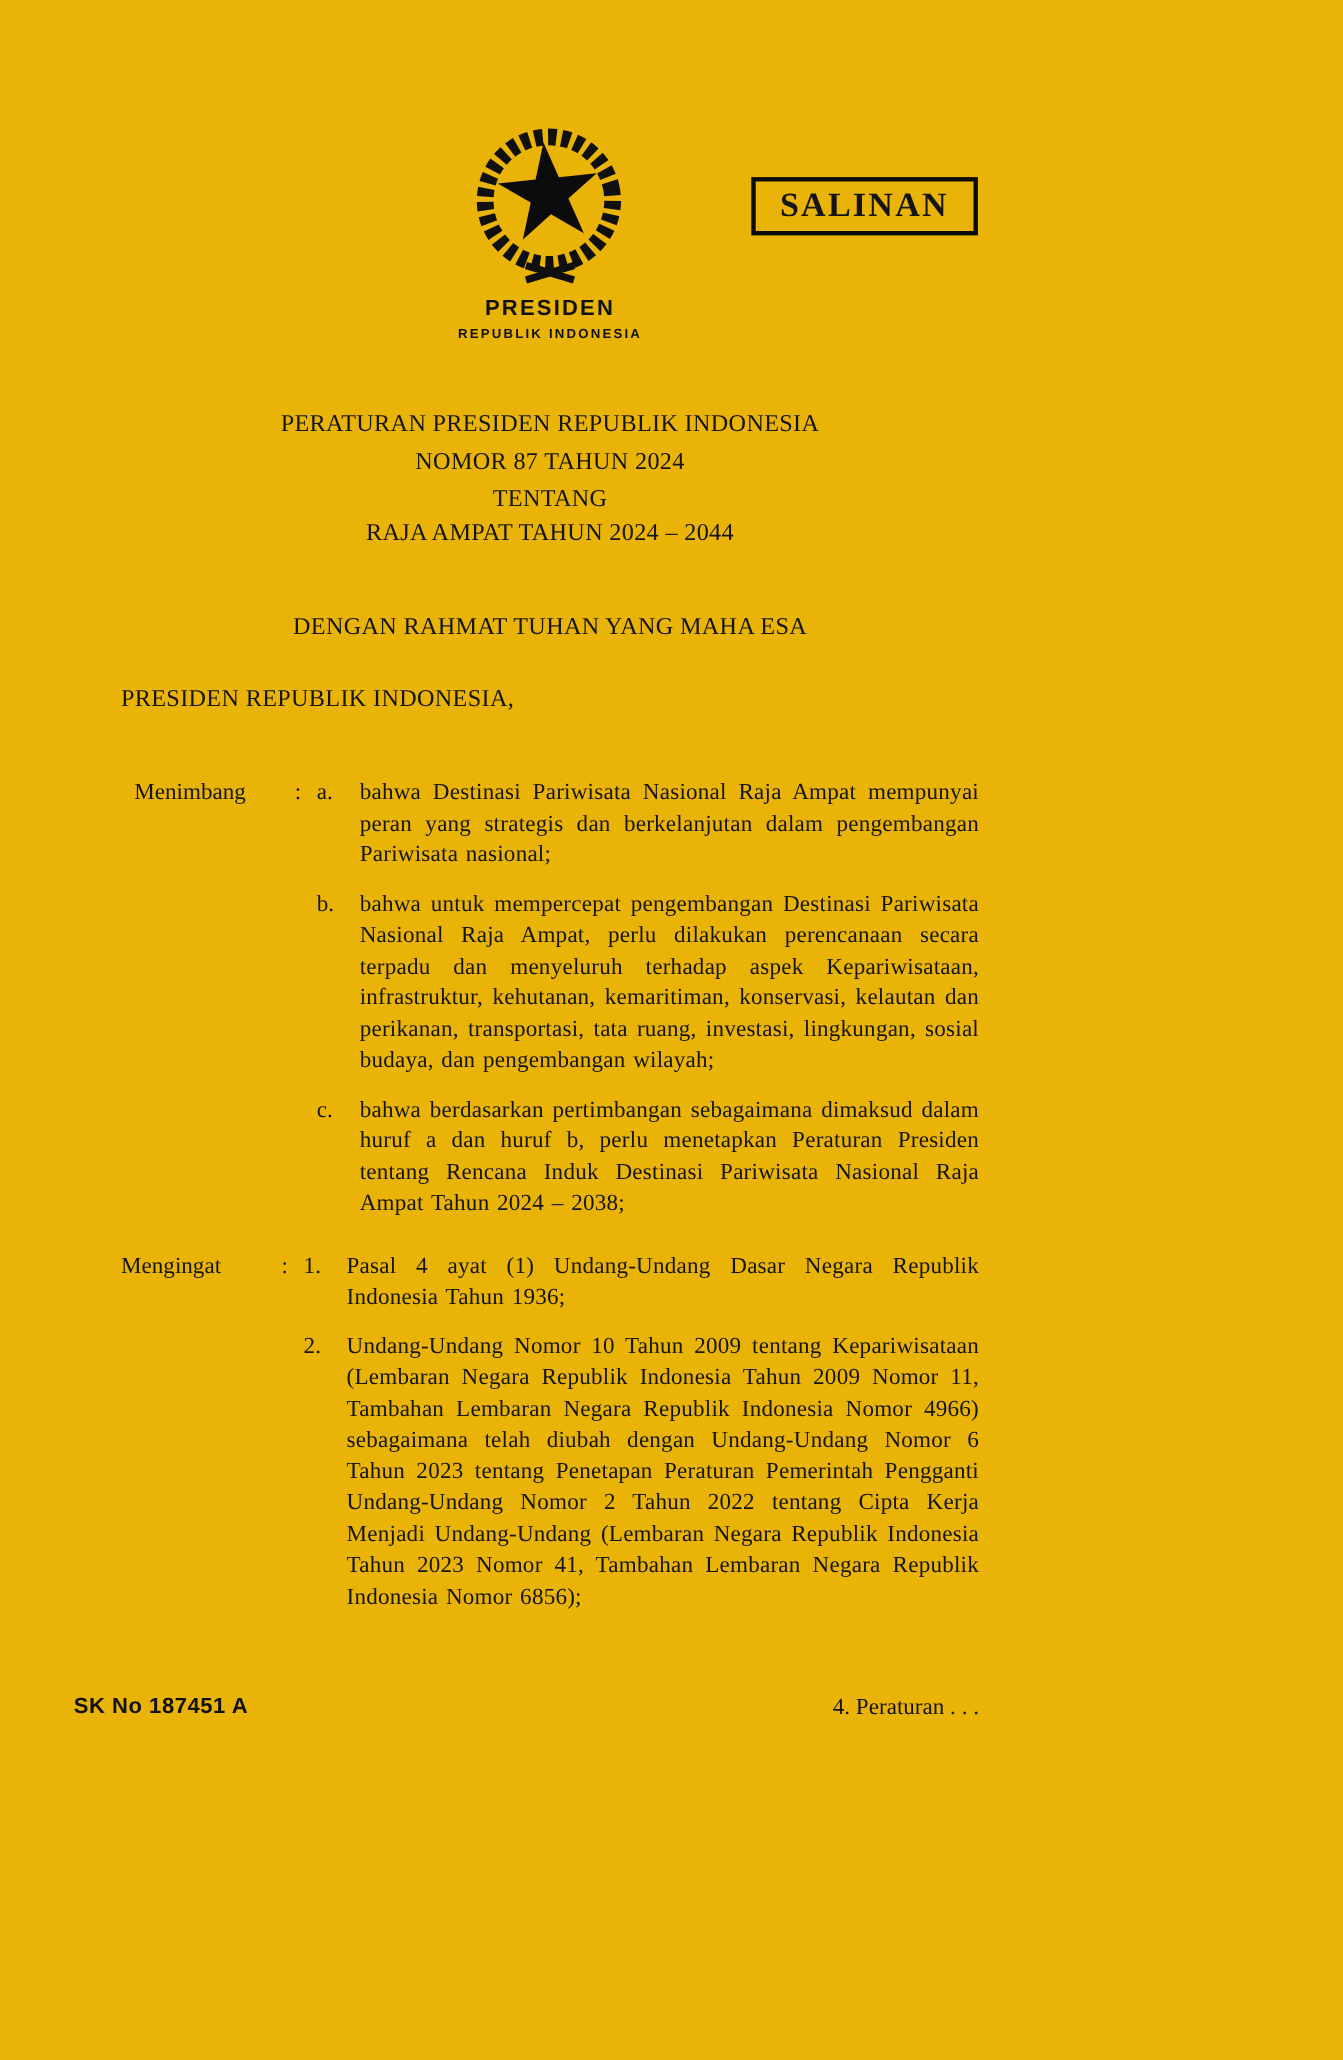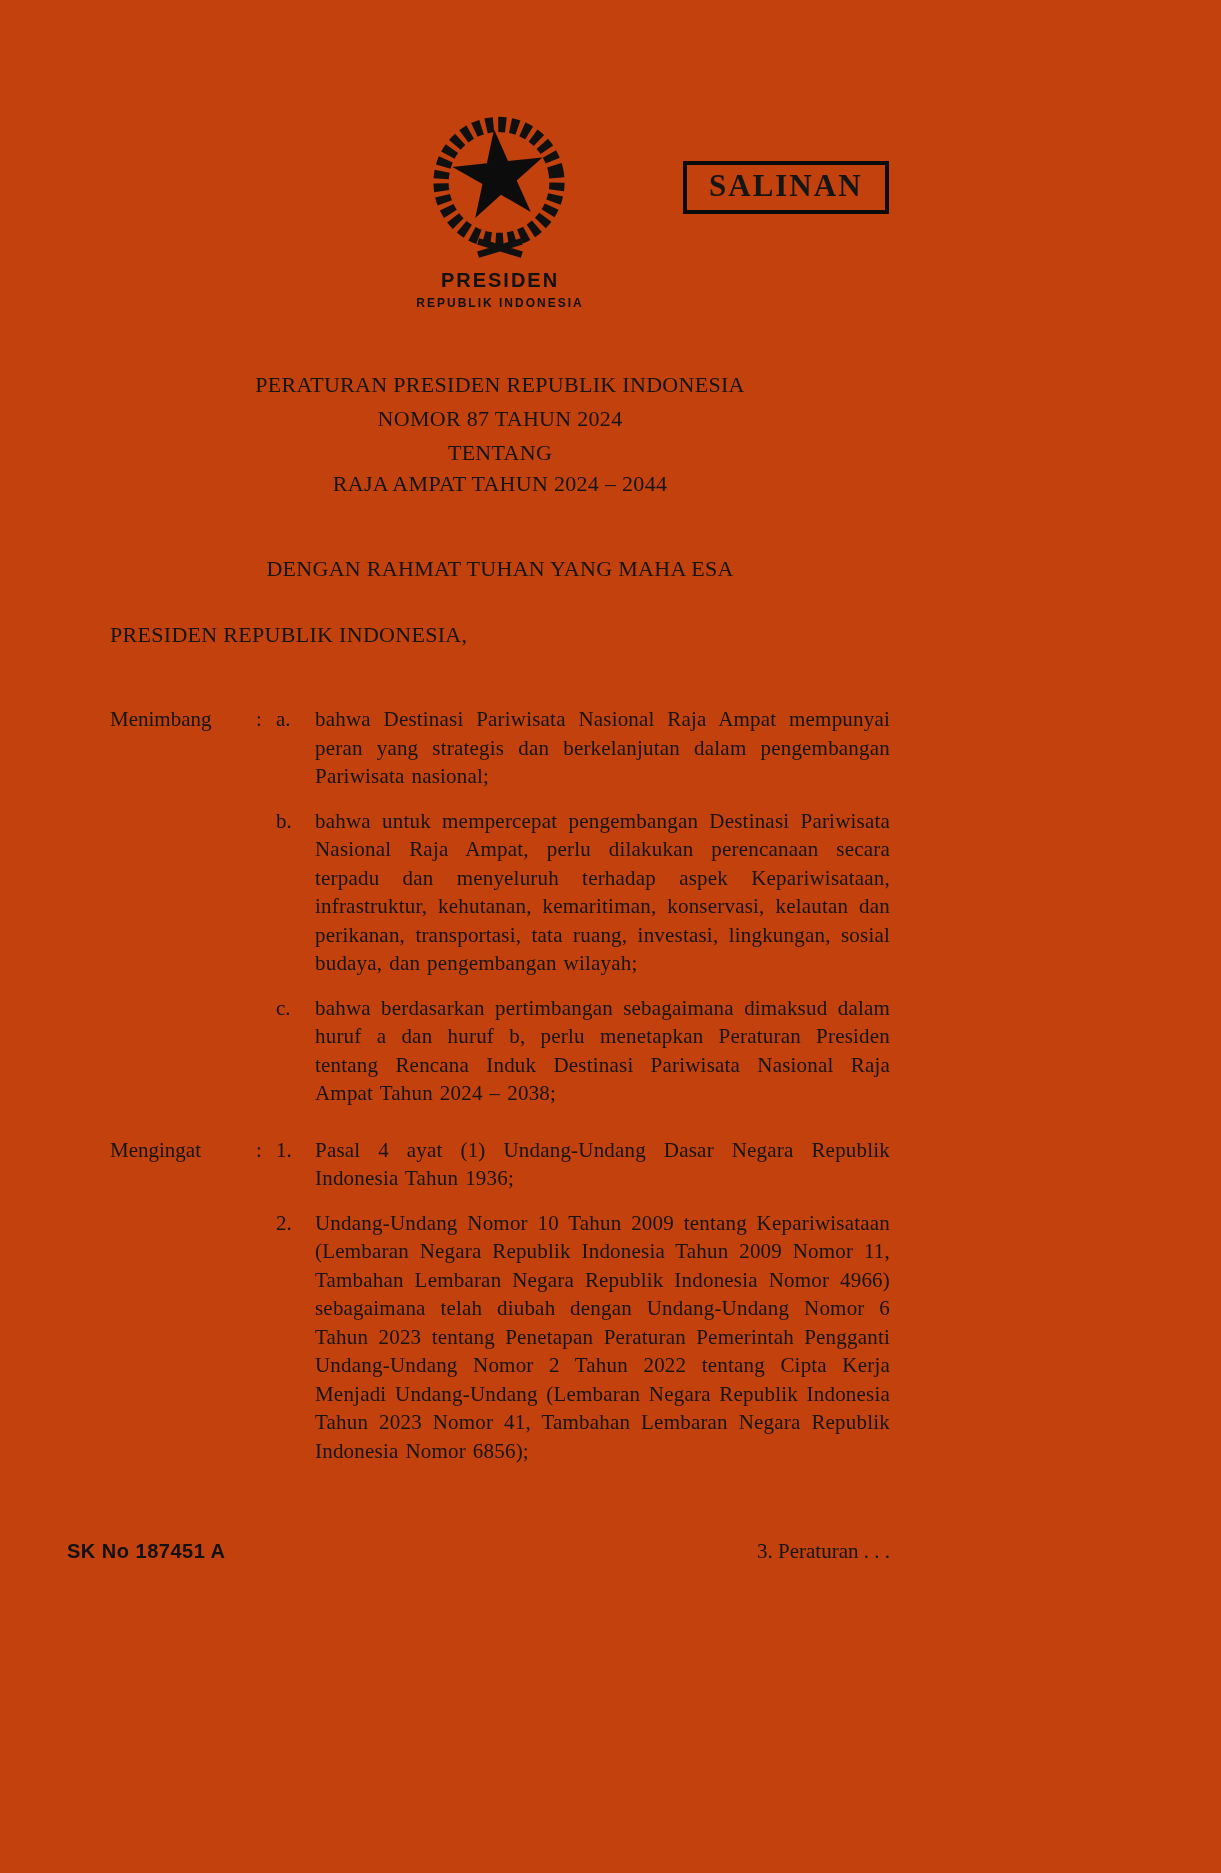--- a/index.html
+++ b/index.html
@@ -4,21 +4,21 @@
 <style>
   * { margin: 0; padding: 0; box-sizing: border-box; }
   html, body { background: #ffffff; }
   body {
     width: 1221px; height: 1873px;
     position: relative;
     font-family: "Liberation Serif", serif;
     color: #151515;
     overflow: hidden;
   }
-  .page { position: absolute; inset: 0; background: #c2410c; }
+  .page { position: absolute; inset: 0; background: #eab308; }
 
   
   .seal {
     position: absolute; left: 423px; top: 102px;
     width: 152px; height: 158px;
   }
   .salinan-box {
     position: absolute; left: 683px; top: 161px;
     border: 4px solid #0b0b0b;
     padding: 3px 22px 6px 22px;
@@ -52,21 +52,21 @@
   }
   .authority {
     margin-top: 38px; text-align: left;
     font-size: 22px; line-height: 28px; letter-spacing: 0.3px;
   }
 
   .clause-group {
     display: flex; align-items: flex-start;
     font-size: 21px; line-height: 28.5px;
   }
-  .clause-group.menimbang { margin-top: 56px; }
+  .clause-group.menimbang { margin-top: 56px; margin-left: 12px; }
   .clause-group.mengingat { margin-top: 28px; }
   .clause-label { width: 146px; flex: none; }
   .clause-colon { width: 20px; flex: none; }
   .clause-items { flex: 1; }
   .clause-item { display: flex; margin-bottom: 16px; }
   .clause-item:last-child { margin-bottom: 0; }
   .item-marker { width: 39px; flex: none; }
   .item-text {
     flex: 1; text-align: justify; text-justify: inter-word;
     letter-spacing: 0.2px; word-spacing: 1.5px;
@@ -150,18 +150,18 @@
           <div class="item-marker">1.</div>
           <div class="item-text">Pasal 4 ayat (1) Undang-Undang Dasar Negara Republik Indonesia Tahun 1936;</div>
         </div>
         <div class="clause-item">
           <div class="item-marker">2.</div>
           <div class="item-text">Undang-Undang Nomor 10 Tahun 2009 tentang Kepariwisataan (Lembaran Negara Republik Indonesia Tahun 2009 Nomor 11, Tambahan Lembaran Negara Republik Indonesia Nomor 4966) sebagaimana telah diubah dengan Undang-Undang Nomor 6 Tahun 2023 tentang Penetapan Peraturan Pemerintah Pengganti Undang-Undang Nomor 2 Tahun 2022 tentang Cipta Kerja Menjadi Undang-Undang (Lembaran Negara Republik Indonesia Tahun 2023 Nomor 41, Tambahan Lembaran Negara Republik Indonesia Nomor 6856);</div>
         </div>
       </div>
     </div>
 
-    <div class="catchword">3. Peraturan . . .</div>
+    <div class="catchword">4. Peraturan . . .</div>
   </div>
 
   <div class="sk-number">SK No 187451 A</div>
 
 </div>
 
 </body></html>

